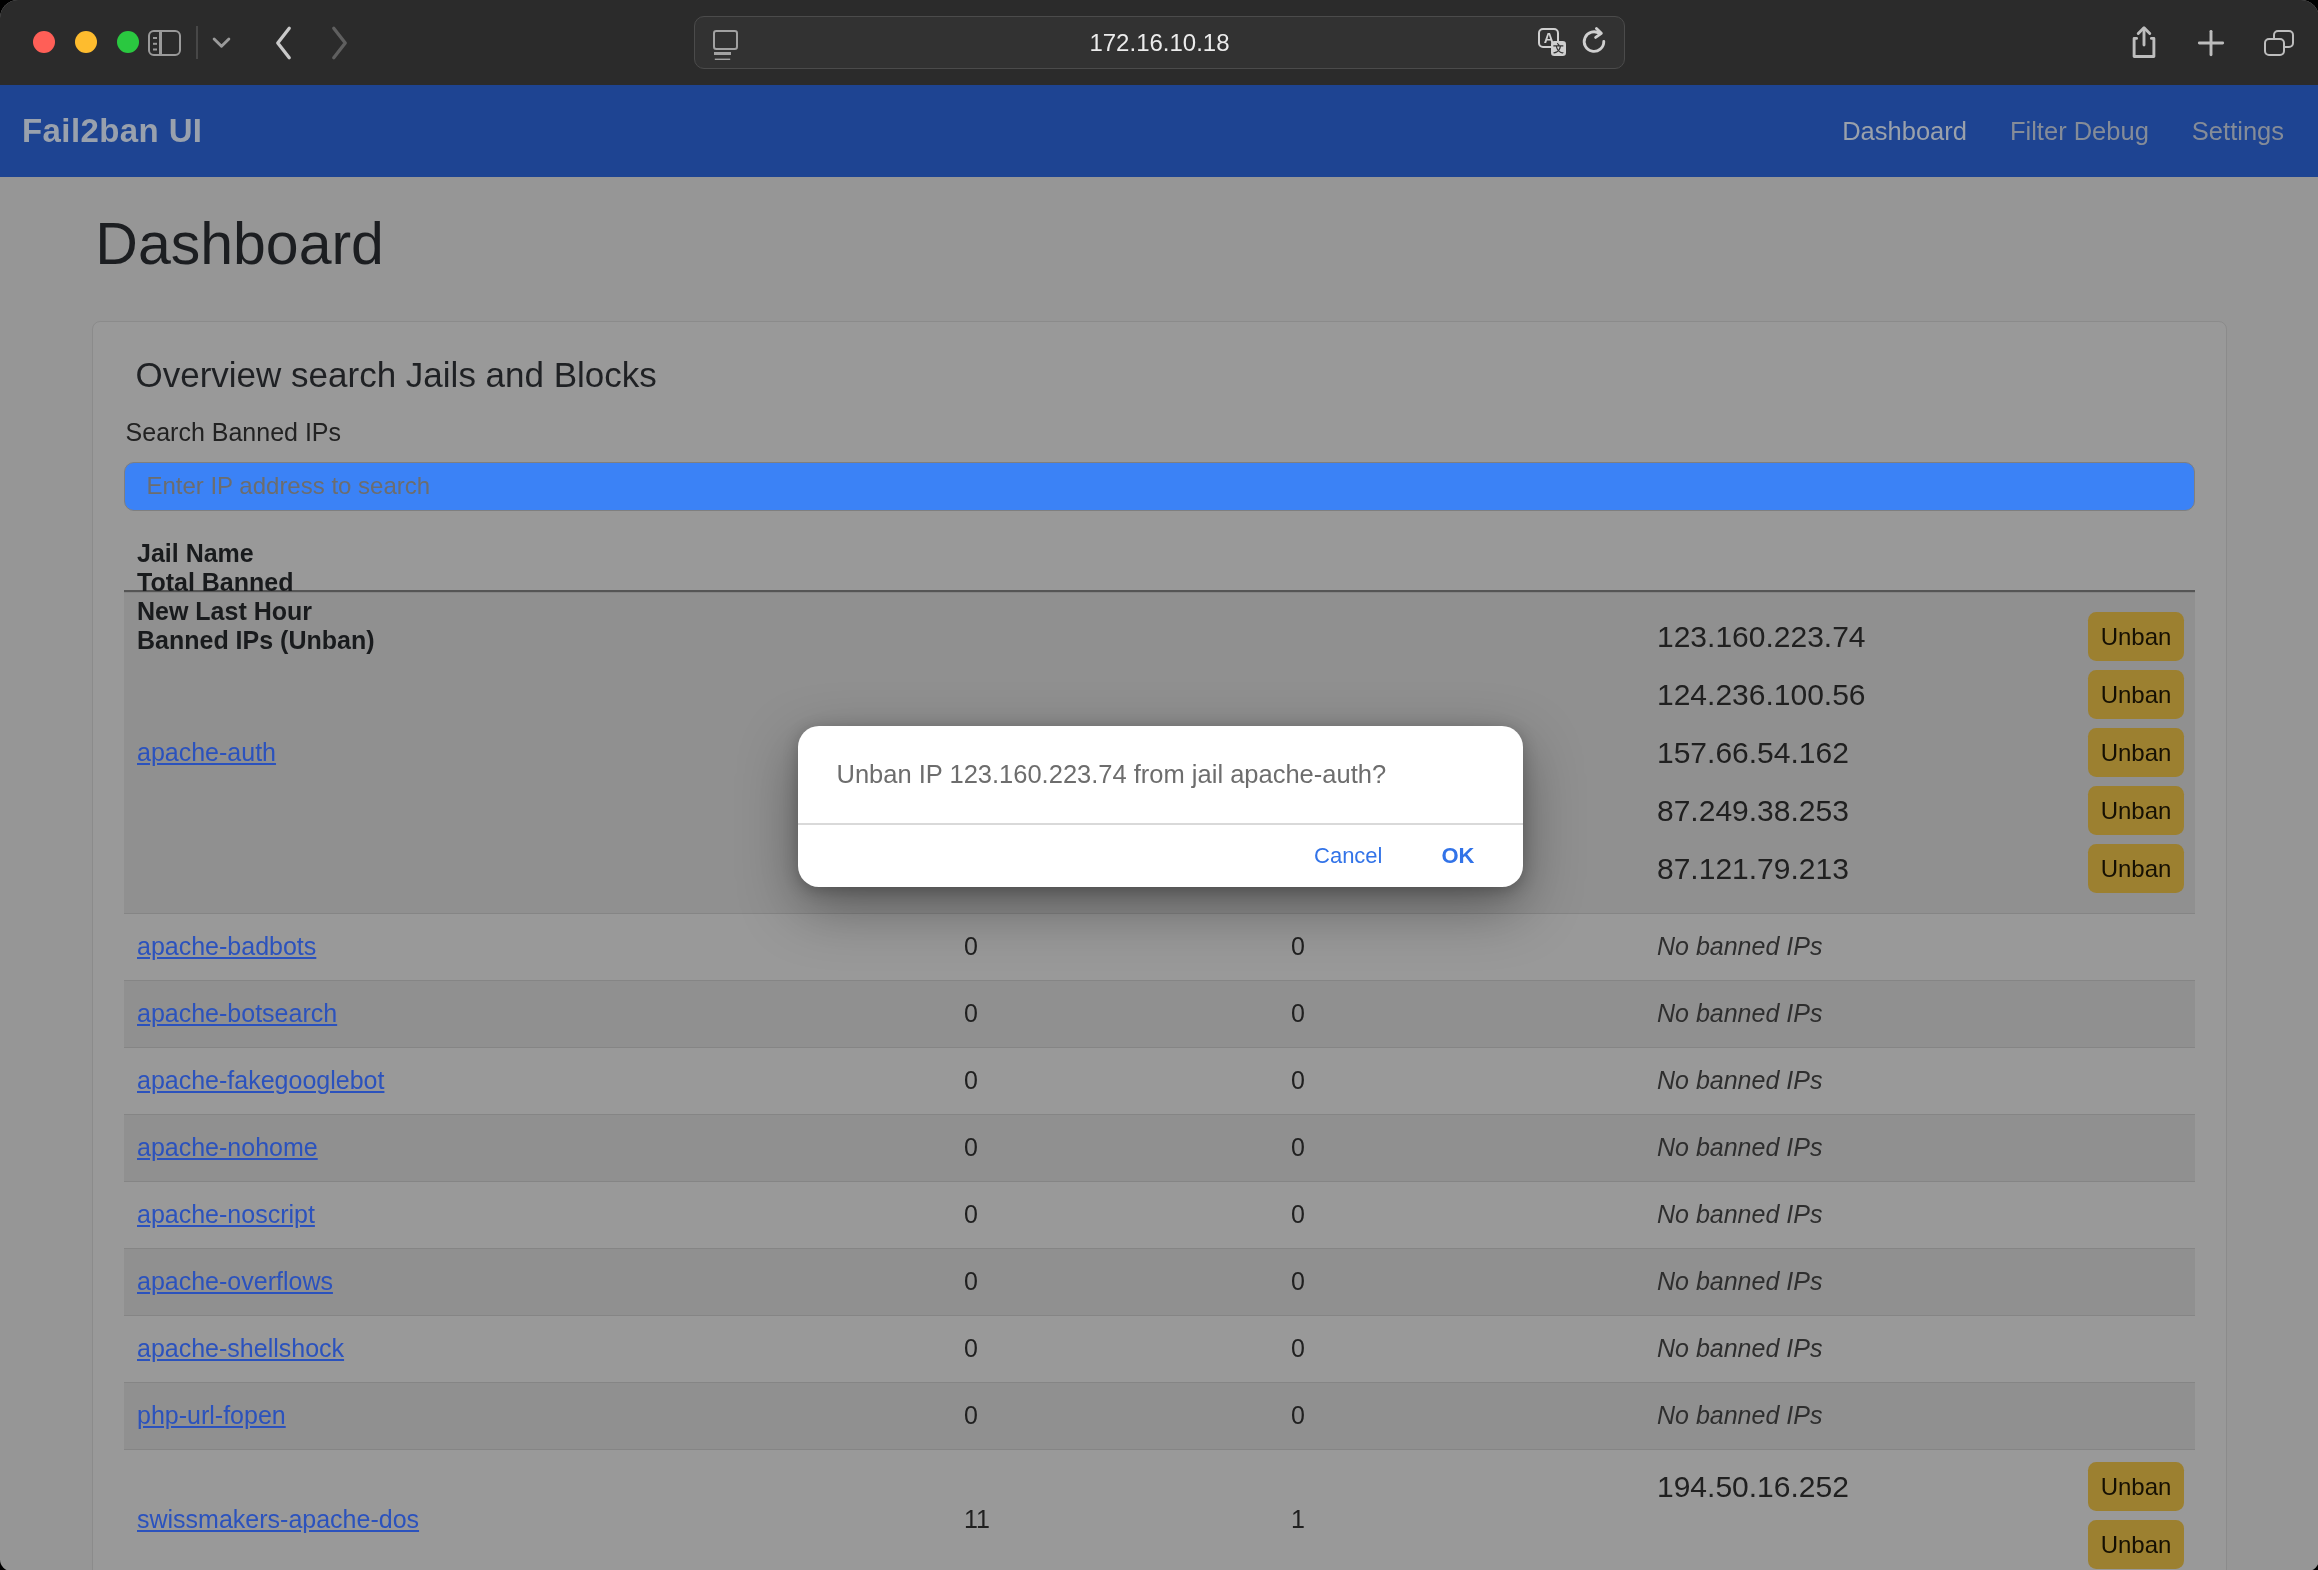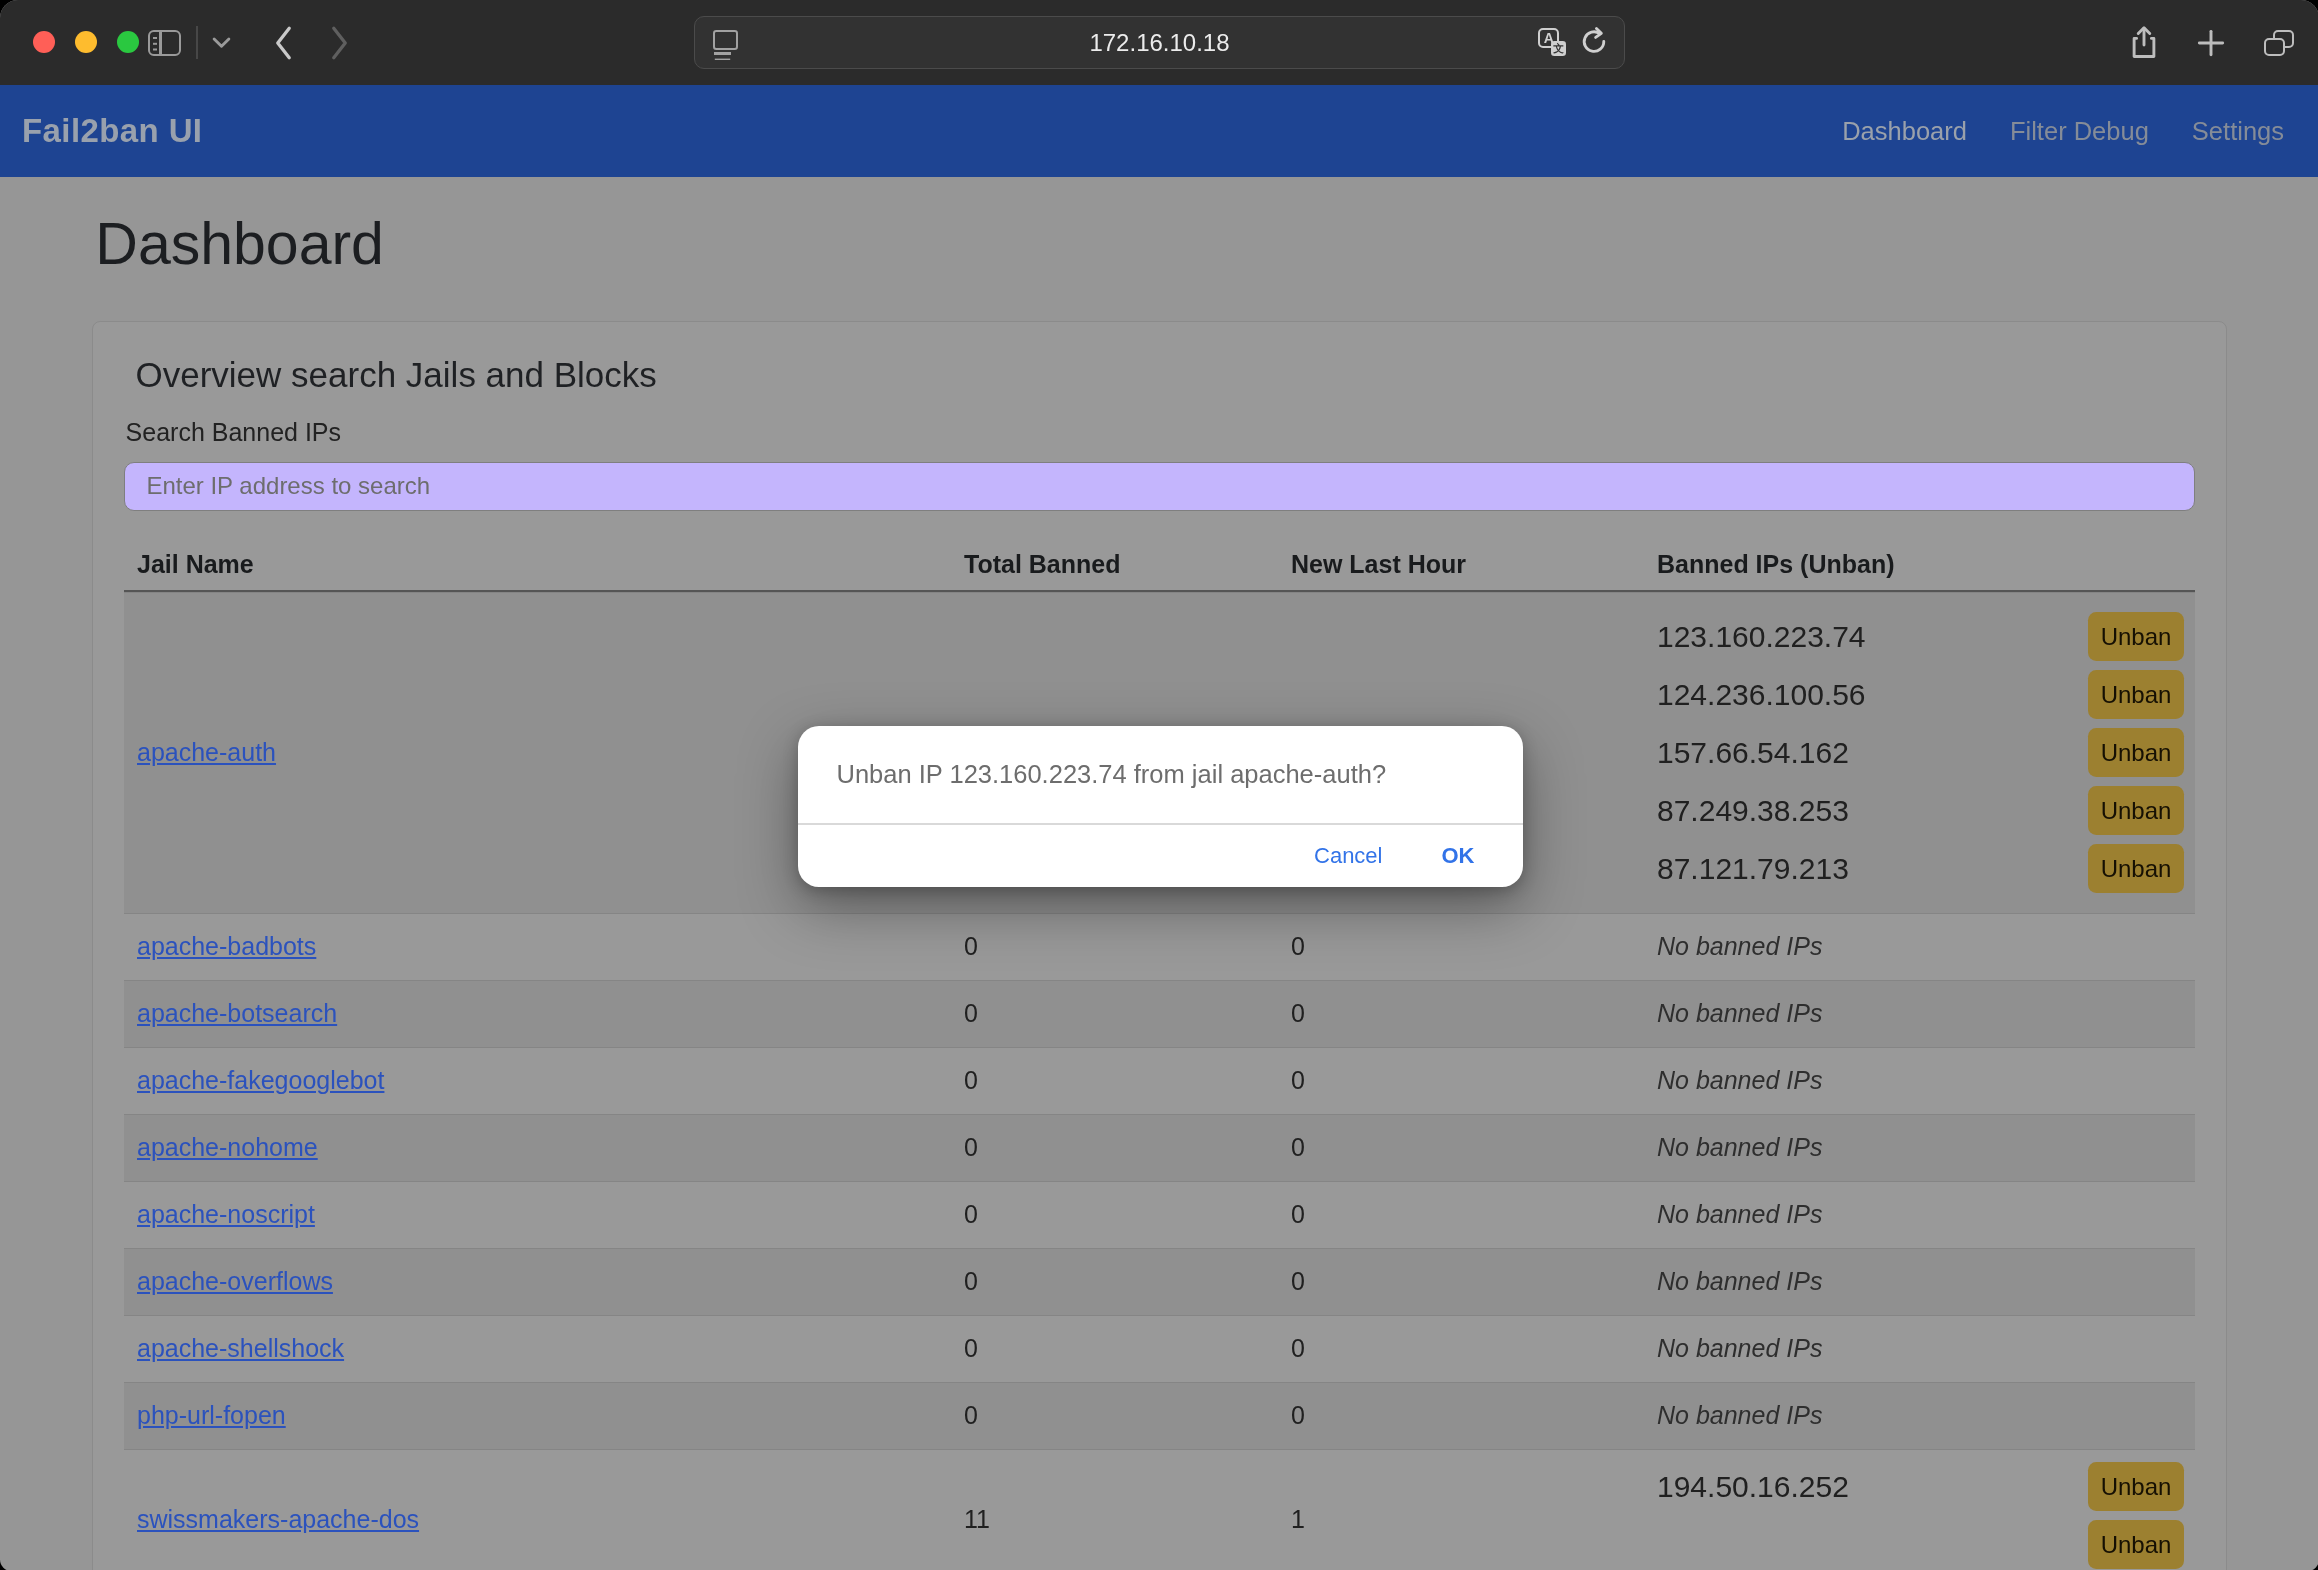--- a/index.html
+++ b/index.html
@@ -48,33 +48,33 @@
   .navlink { color:#858c98; font-size:25.5px; text-decoration:none; }
   .navlink.active { color:#9aa1ab; }
 
   
   .content { height:1298px; background:#969696; padding:0 92px; }
   h1.page-title { font-size:59px; font-weight:500; color:#1c1e21; padding:33px 0 0 3.3px; }
   .card { margin-top:43px; background:#999; border:1.6px solid #8b8b8b; border-radius:8.2px;
           padding:31px; height:1282px; }
   .card h2 { font-size:35px; font-weight:500; color:#1f2124; margin:1.6px 0 23px 11.5px; }
   .search-label { display:block; font-size:25px; color:#222; margin:0 0 15px 1.6px; }
-  .search-input { width:100%; height:49px; background:#c4b5fd; border:1.6px solid #7f7f7f; border-radius:10px;
+  .search-input { width:100%; height:49px; background:#3b82f6; border:1.6px solid #7f7f7f; border-radius:10px;
                   font-size:24px; color:#2a2a2a; padding:0 21.4px; outline:none;
                   font-family:"Liberation Sans","DejaVu Sans",sans-serif; }
   .search-input::placeholder { color:#6d6d6d; opacity:1; }
 
   
   .jtable { margin-top:28px; }
   .trow { display:flex; border-top:1.6px solid #858585; }
   .trow.head { border-top:none; }
   .trow.striped { background:#909090; }
   .td { padding:0 13px; display:flex; align-items:center; font-size:25px; color:#202020; }
   .c1{ width:827px; } .c2{ width:327px; } .c3{ width:366px; } .c4{ width:550px; }
-  .head { height:53px; }
+  .head { height:53px;flex-direction:column; }
   .head .td { font-weight:700; color:#191b1d; }
   .trow.head { border-bottom:2.5px solid #555; }
   .datarow { min-height:67px; }
   .jail-link { color:#2b52bd; text-decoration:underline; font-size:25px; }
   .noban { font-style:italic; color:#2e2e2e; }
   .td.c4.stack { display:block; padding:15px 10px 15px 13px; }
   .ip-row { height:58px; display:flex; align-items:center; justify-content:space-between; }
   .ip { font-size:30px; color:#202020; }
   .unban-btn { width:96px; height:49px; background:#9c8030; border:none; border-radius:8.2px;
                font-size:24px; color:#161003; font-family:"Liberation Sans","DejaVu Sans",sans-serif; }

